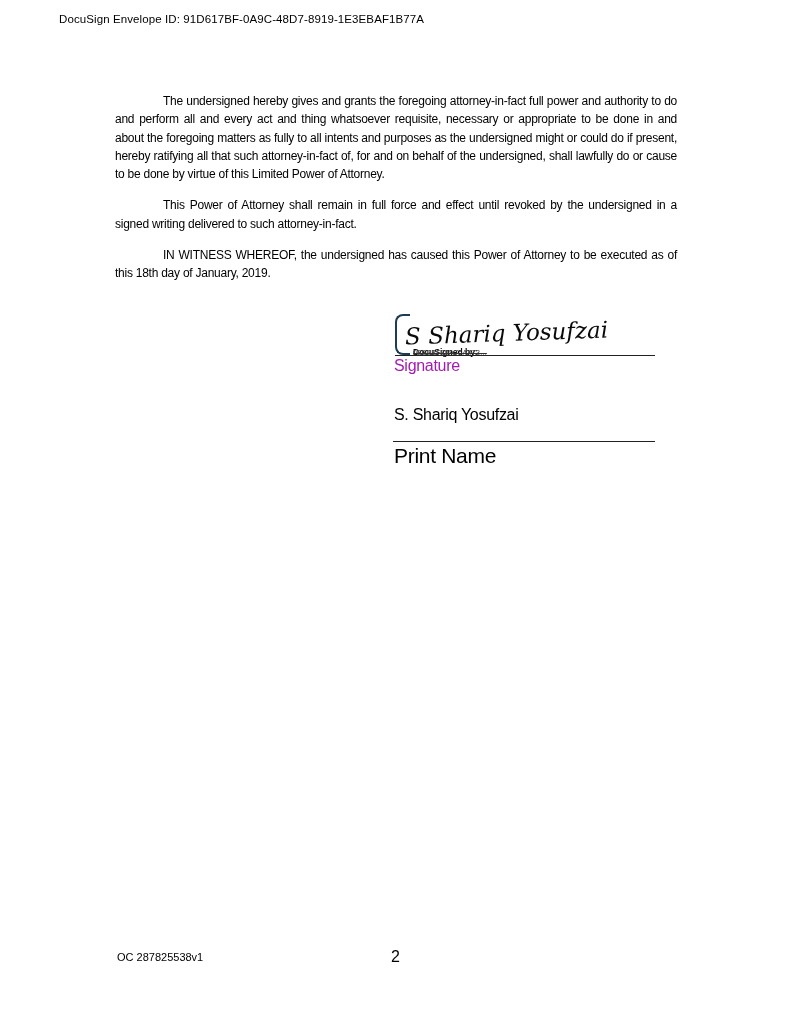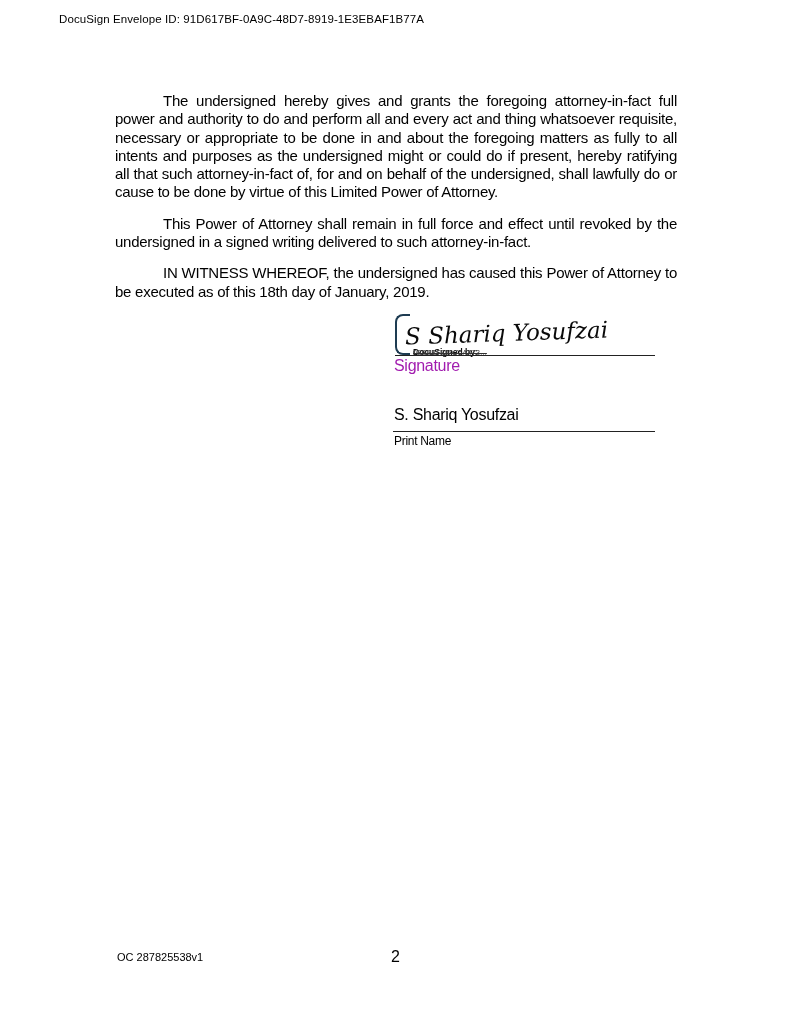--- a/index.html
+++ b/index.html
@@ -22,21 +22,21 @@
     letter-spacing: 0.1px;
     color: #000000;
     margin-left: 37px;
   }
 
   .body-text {
     position: absolute;
     left: 115px;
     top: 92px;
     width: 562px;
-    font-size: 15px;
+    font-size: 12px;
     line-height: 18.3px;
     letter-spacing: -0.25px;
     text-align: justify;
     color: #000000;
   }
   .body-text p {
     text-indent: 48px;
     margin-bottom: 13px;
   }
 
@@ -108,25 +108,25 @@
   .print-block {
     position: absolute;
     left: 393px;
     top: 406px;
     width: 262px;
   }
   .print-name {
     font-size: 16px;
     letter-spacing: -0.3px;
     padding-left: 1px;
-    padding-bottom: 7px;
+    padding-bottom: 17px;
     border-bottom: 1.3px solid #222222;
   }
   .print-label {
-    font-size: 12px;
+    font-size: 21px;
     letter-spacing: -0.3px;
     padding-left: 1px;
     margin-top: 2px;
   }
 
   .footer-ref {
     position: absolute;
     left: 117px;
     top: 951px;
     font-size: 11px;

